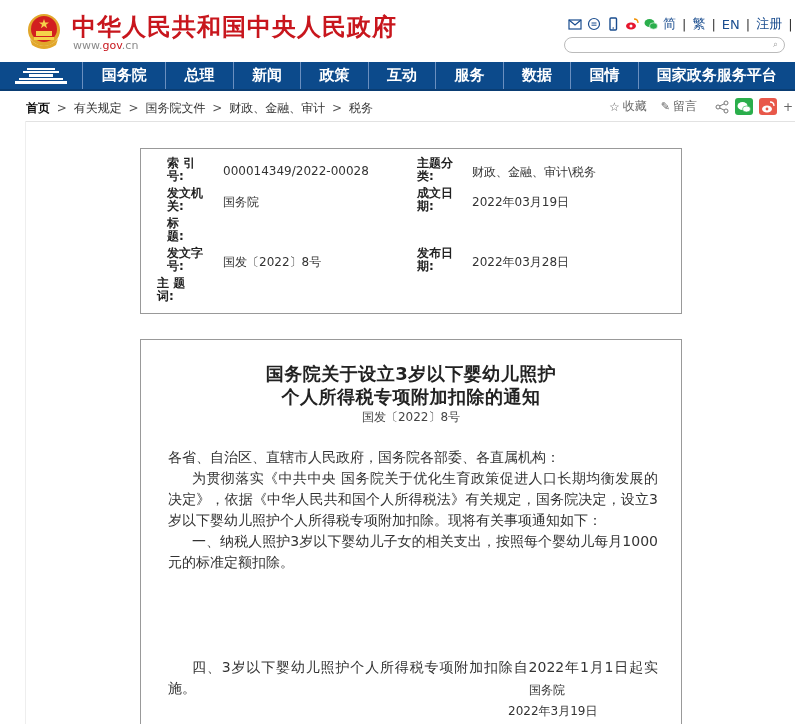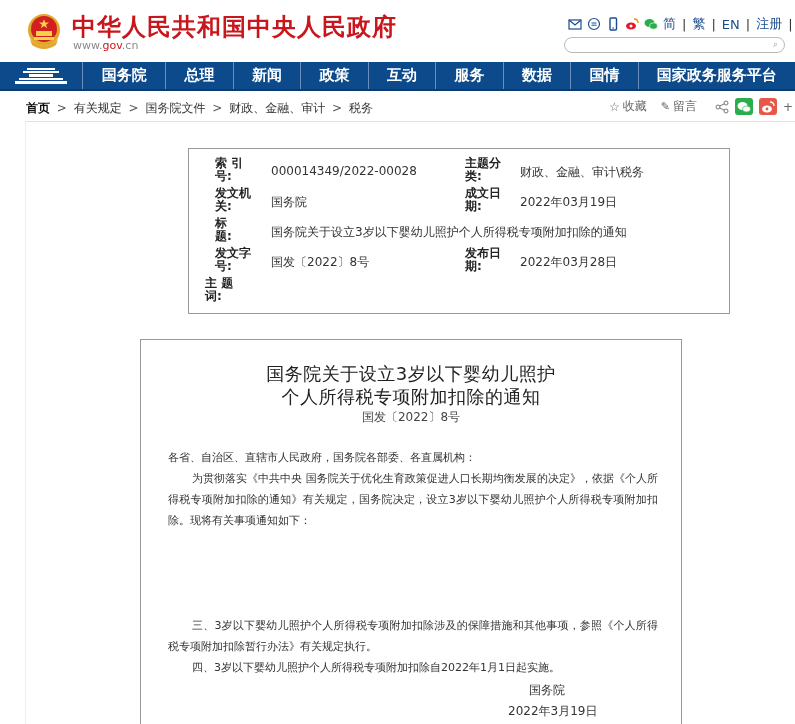--- a/index.html
+++ b/index.html
@@ -30,29 +30,29 @@
   .crumbs .gt { margin: 0 3px; color: #555; }
   .tools { position: absolute; left: 609px; top: 98px; display: flex; align-items: center; gap: 6px; font-size: 12px; color: #666; white-space: nowrap; }
   .tool-btn { display: flex; align-items: center; gap: 3px; }
   .sq { width: 18px; height: 17px; border-radius: 3px; display: inline-flex; align-items: center; justify-content: center; }
   .sq.wechat { background: #2aae4b; }
   .sq.weibo { background: #e8584a; }
   .divider-line { position: absolute; left: 25px; top: 121px; width: 770px; height: 1px; background: #e2e2e2; }
   .left-line { position: absolute; left: 25px; top: 121px; width: 1px; height: 603px; background: #eee; }
 
   
-  .meta { position: absolute; left: 140px; top: 148px; width: 542px; height: 166px; border: 1px solid #999; background: #fff; margin-left: 48px; }
+  .meta { position: absolute; left: 140px; top: 148px; width: 542px; height: 166px; border: 1px solid #999; background: #fff; }
   .ml { position: absolute; font-size: 12px; font-weight: bold; color: #222; line-height: 13px; width: 40px; }
   .mv { position: absolute; font-size: 12px; color: #333; white-space: nowrap; }
 
   
   .article { position: absolute; left: 140px; top: 339px; width: 542px; height: 400px; border: 1px solid #999; border-bottom: none; background: #fff; }
-  .art-title { position: absolute; left: 0; width: 540px; text-align: center; font-size: 18px; font-weight: normal; color: #222; letter-spacing: 0.5px; }
+  .art-title { position: absolute; left: 0; width: 540px; text-align: center; font-size: 18px; font-weight: bold; color: #222; letter-spacing: 0.5px; }
   .art-sub { position: absolute; left: 0; width: 540px; top: 69px; text-align: center; font-size: 12px; color: #444; }
-  .para { position: absolute; left: 27px; width: 490px; font-size: 11px; line-height: 21px; color: #333; text-align: justify; }
+  .para { position: absolute; left: 27px; width: 490px; font-size: 14px; line-height: 21px; color: #333; text-align: justify; }
   .indent { text-indent: 24px; }
   .sign { position: absolute; font-size: 12px; color: #333; white-space: nowrap; }
 </style>
 </head>
 <body>
 
 <div class="header">
   <svg class="emblem" viewBox="0 0 36 38">
     <circle cx="18" cy="17" r="16" fill="#e2a72b"></circle>
     <circle cx="18" cy="16" r="13" fill="#d21f1f"></circle>
@@ -192,21 +192,20 @@
   <div class="ml" style="left:276px;top:38px">
       <div>成文日</div>
       <div>期:</div>
     </div>
   <div class="mv" style="left:331px;top:45px">2022年03月19日</div>
 
   <div class="ml" style="left:26px;top:68px">
       <div>标</div>
       <div>题:</div>
     </div>
-  <div class="mv" style="left:82px;top:75px">国务院关于设立3岁以下婴幼儿照护个人所得税专项附加扣除的通知</div>
 
   <div class="ml" style="left:26px;top:98px">
       <div>发文字</div>
       <div>号:</div>
     </div>
   <div class="mv" style="left:82px;top:105px">国发〔2022〕8号</div>
 
   <div class="ml" style="left:276px;top:98px">
       <div>发布日</div>
       <div>期:</div>
@@ -219,18 +218,18 @@
     </div>
   <div class="mv" style="left:82px;top:135px"></div>
 </div>
 
 <div class="article">
   <div class="art-title" style="top:22px">国务院关于设立3岁以下婴幼儿照护</div>
   <div class="art-title" style="top:45px">个人所得税专项附加扣除的通知</div>
   <div class="art-sub">国发〔2022〕8号</div>
 
   <div class="para" style="top:107px">各省、自治区、直辖市人民政府，国务院各部委、各直属机构：</div>
-  <div class="para indent" style="top:128px">为贯彻落实《中共中央 国务院关于优化生育政策促进人口长期均衡发展的决定》，依据《个人所得税专项附加扣除的通知》有关规定，国务院决定，设立3岁以下婴幼儿照护个人所得税专项附加扣除。现将有关事项通知如下：</div>
-  <div class="para indent" style="top:275px">三、3岁以下婴幼儿照护个人所得税专项附加扣除涉及的保障措施和其他事项，参照《个人所得税专项附加扣除暂行办法》有关规定执行。</div>
+  <div class="para indent" style="top:128px">为贯彻落实《中共中央 国务院关于优化生育政策促进人口长期均衡发展的决定》，依据《中华人民共和国个人所得税法》有关规定，国务院决定，设立3岁以下婴幼儿照护个人所得税专项附加扣除。现将有关事项通知如下：</div>
+  <div class="para indent" style="top:191px">一、纳税人照护3岁以下婴幼儿子女的相关支出，按照每个婴幼儿每月1000元的标准定额扣除。</div>
   <div class="para indent" style="top:317px">四、3岁以下婴幼儿照护个人所得税专项附加扣除自2022年1月1日起实施。</div>
   <div class="sign" style="left:388px;top:342px">国务院</div>
   <div class="sign" style="left:367px;top:363px">2022年3月19日</div>
 </div>
 
 </body></html>

